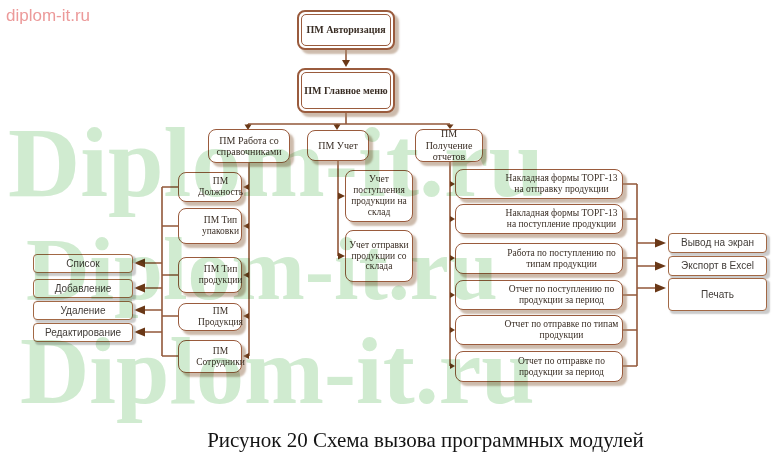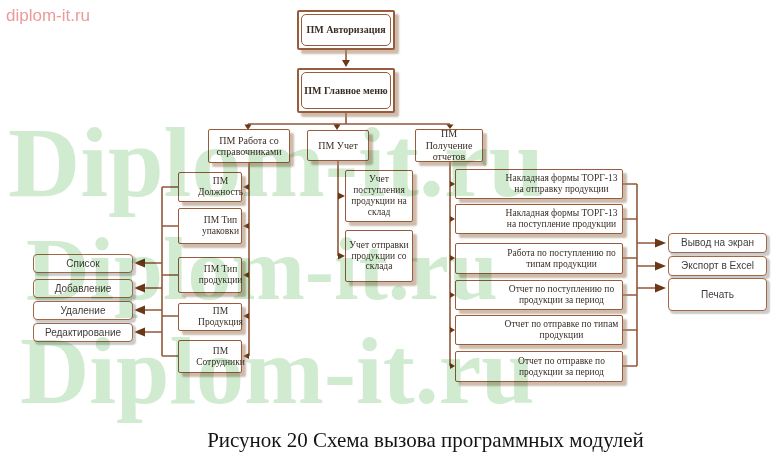--- a/index.html
+++ b/index.html
@@ -1,20 +1,20 @@
 <!DOCTYPE html>
 <html><head>
 <meta charset="utf-8">
 <style>
   html,body{margin:0;padding:0;background:#fff;}
   .stage{position:relative;width:779px;height:460px;background:#ffffff;overflow:hidden;
          font-family:"Liberation Serif",serif;}
   svg.wires{position:absolute;left:0;top:0;z-index:1;}
   .box{position:absolute;z-index:2;display:flex;align-items:center;justify-content:center;
-       text-align:center;background:#ffffff;border:1.6px solid #9a5b3d;border-radius:2px;
+       text-align:center;background:#ffffff;border:1.6px solid #9a5b3d;border-radius:8px;
        color:#3a2e25;line-height:1.15;box-sizing:border-box;
        box-shadow:4px 4px 2px rgba(164,132,104,0.55);padding:1px 3px;}
   .box.dbl{border-width:2px;}
   .box.dbl::before{content:"";position:absolute;inset:2px;border:1px solid #9a5b3d;border-radius:5px;}
   .box.lvl1{font-weight:bold;font-size:10px;}
   .box.lvl2{font-size:10px;}
   .box.dir{font-size:9.5px;padding-left:24px;}
   .box.acc{font-size:9.5px;}
   .box.rep{font-size:9.5px;padding-left:48px;}
   .box.sans{font-family:"Liberation Sans",sans-serif;font-size:10px;color:#413c38;

